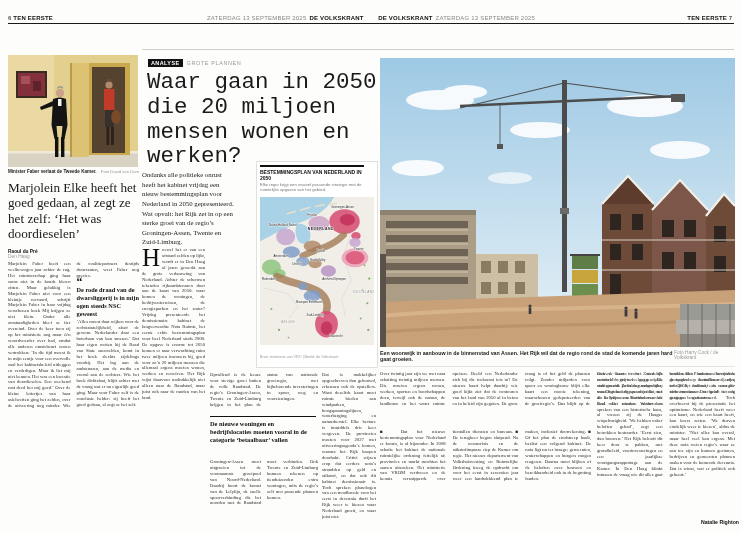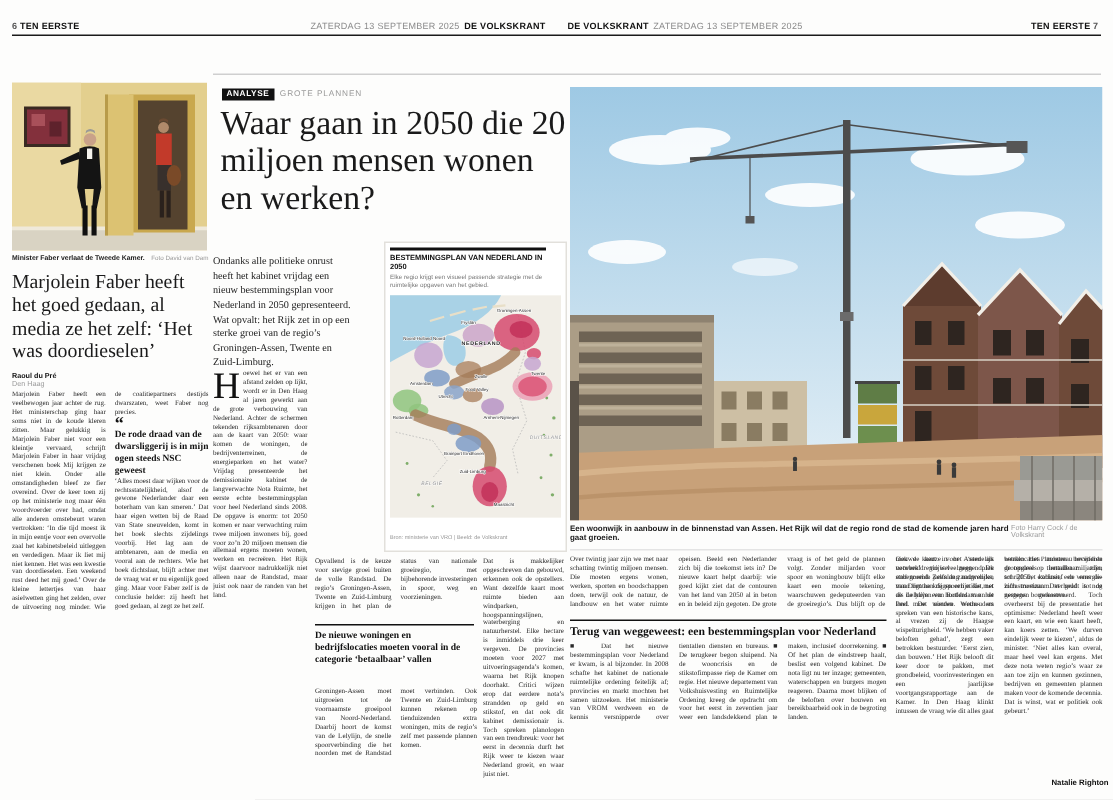--- a/index.html
+++ b/index.html
@@ -29,21 +29,21 @@
   #faber-byline .ct{color:#999;}
   #faber-body{left:8px;top:261px;width:131px;height:268px;column-count:2;column-gap:6px;overflow:hidden;}
   .body-t{font-size:4.7px;line-height:1.26;text-align:justify;color:#2a2a2a;}
   .pq{break-inside:avoid;margin:4px 0;padding-top:2px;}
   .pq .qmark{display:block;font-size:12px;font-weight:bold;line-height:.6;color:#111;}
   .pq .pq-t{display:block;font-size:6.3px;line-height:1.3;font-weight:bold;color:#111;text-align:left;}
   
   #kicker{left:148px;top:59px;display:flex;align-items:center;font-family:"Liberation Sans",sans-serif;font-size:5.5px;}
   #kicker .k1{background:#111;color:#fff;font-weight:bold;padding:1px 3px;letter-spacing:.4px;}
   #kicker .k2{color:#9a9a9a;margin-left:4px;letter-spacing:.6px;}
-  #analysis-headline{left:147px;top:70px;width:230px;font-size:22.5px;line-height:1.1;color:#1a1a1a;}
+  #analysis-headline{left:147px;top:70px;width:230px;font-size:22.5px;line-height:1.1;color:#1a1a1a;font-family:Liberation Mono, monospace;}
   #analysis-intro{left:142px;top:170px;width:93px;font-size:6.8px;line-height:1.42;color:#222;text-align:left;}
   #analysis-col1{left:142px;top:247px;width:63px;height:283px;overflow:hidden;}
   .dc{float:left;font-size:25px;line-height:.82;padding:1px 2px 0 0;color:#111;}
   #analysis-col2a{left:210px;top:372px;width:108px;height:41px;column-count:2;column-gap:6px;overflow:hidden;}
   #analysis-pq{left:210px;top:416px;width:106px;border-top:1.6px solid #111;padding-top:2.5px;}
   #analysis-pq .pq-t{font-size:6.4px;line-height:1.3;font-weight:bold;color:#111;}
   #analysis-col2b{left:210px;top:459px;width:108px;height:71px;column-count:2;column-gap:6px;overflow:hidden;}
   #analysis-col3{left:322px;top:372px;width:54px;height:158px;overflow:hidden;}
   
   #map-box{left:256px;top:161px;width:122px;height:207px;background:#fff;border:1px solid #e2e0db;box-sizing:border-box;padding:3px 3px 2px 3px;}
@@ -118,21 +118,21 @@
       <rect x="97" y="55" width="9" height="17" fill="#38302c"></rect>
       <rect x="98.5" y="72" width="2.8" height="18" fill="#2a211c"></rect>
       <rect x="103" y="72" width="2.8" height="18" fill="#2a211c"></rect>
       <ellipse cx="108" cy="62" rx="4.8" ry="7" fill="#7a4a28"></ellipse>
     </g>
   </svg>
   <div id="faber-caption" class="abs">
     <span class="cap">Minister Faber verlaat de Tweede Kamer.</span>
     <span class="cred">Foto David van Dam</span>
   </div>
-  <div id="faber-headline" class="abs">Marjolein Faber heeft het goed gedaan, al media ze het zelf: ‘Het was doordieselen’</div>
+  <div id="faber-headline" class="abs">Marjolein Elke heeft het goed gedaan, al zegt ze het zelf: ‘Het was doordieselen’</div>
   <div id="faber-byline" class="abs">
     <span class="nm">Raoul du Pré</span><br>
     <span class="ct">Den Haag</span>
   </div>
   <div id="faber-body" class="abs body-t">
     <span>Marjolein Faber heeft een veelbewogen jaar achter de rug. Het ministerschap ging haar soms niet in de koude kleren zitten. Maar gelukkig is Marjolein Faber niet voor een kleintje vervaard, schrijft Marjolein Faber in haar vrijdag verschenen boek Mij krijgen ze niet klein. Onder alle omstandigheden bleef ze fier overeind. Over de keer toen zij op het ministerie nog maar één woordvoerder over had, omdat alle anderen omstebeurt waren vertrokken: ‘In die tijd moest ik in mijn eentje voor een overvolle zaal het kabinetsbeleid uitleggen en verdedigen. Maar ik liet mij niet kennen. Het was een kwestie van doordieselen. Een weekend rust deed het mij goed.’ Over de kleine lettertjes van haar asielwetten ging het zelden, over de uitvoering nog minder. Wie de coalitiepartners destijds dwarszaten, weet Faber nog precies.</span>
     <span class="pq">
       <span class="qmark">“</span>
       <span class="pq-t">De rode draad van de dwarsliggerij is in mijn ogen steeds NSC geweest</span>
     </span>
@@ -348,21 +348,20 @@
     <span class="cred">Foto Harry Cock / de Volkskrant</span>
   </div>
 
   <div id="rp-strip" class="abs body-t">
     <span>Over twintig jaar zijn we met naar schatting twintig miljoen mensen. Die moeten ergens wonen, werken, sporten en boodschappen doen, terwijl ook de natuur, de landbouw en het water ruimte opeisen.</span>
     <span>Beeld een Nederlander zich bij die toekomst iets in? De nieuwe kaart helpt daarbij: wie goed kijkt ziet dat de contouren van het land van 2050 al in beton en in beleid zijn gegoten.</span>
     <span>De grote vraag is of het geld de plannen volgt. Zonder miljarden voor spoor en woningbouw blijft elke kaart een mooie tekening, waarschuwen gedeputeerden van de groeiregio’s.</span>
     <span>Dus blijft op de nieuwe kaart in het ‘stedelijk netwerk’ vrijwel geen plek onbenoemd. Zelfs de zandgronden van Drenthe krijgen een etiket, net als de haven van Rotterdam en de Peel.</span>
     <span>De nieuwe woon- en werklocaties moeten bovendien grotendeels betaalbaar zijn, schrijft het kabinet, een wens die zich moeizaam verhoudt tot de gestegen bouwkosten.</span>
   </div>
-  <div id="rp-subhead" class="abs">Terug van weggeweest: een bestemmingsplan voor Nederland</div>
   <div id="rp-bullets" class="abs body-t">
     <span>■ Dat het nieuwe bestemmingsplan voor Nederland er kwam, is al bijzonder. In 2008 schafte het kabinet de nationale ruimtelijke ordening feitelijk af; provincies en markt mochten het samen uitzoeken. Het ministerie van VROM verdween en de kennis versnipperde over tientallen diensten en bureaus.</span>
     <span>■ De terugkeer begon sluipend. Na de wooncrisis en de stikstofimpasse riep de Kamer om regie. Het nieuwe departement van Volkshuisvesting en Ruimtelijke Ordening kreeg de opdracht om voor het eerst in zeventien jaar weer een landsdekkend plan te maken, inclusief doorrekening.</span>
     <span>■ Of het plan de eindstreep haalt, beslist een volgend kabinet. De nota ligt nu ter inzage; gemeenten, waterschappen en burgers mogen reageren. Daarna moet blijken of de beloften over bouwen en bereikbaarheid ook in de begroting landen.</span>
   </div>
   <div id="rp-right" class="abs body-t">Ook de keuze voor Assen als voorbeeldregio is veelzeggend. De stad groeide jarenlang nauwelijks, maar ligt aan de spoorlijn die met de Lelylijn een hoofdas van het land moet worden. Wethouders spreken van een historische kans, al vrezen zij de Haagse wispelturigheid. ‘We hebben vaker beloften gehad’, zegt een betrokken bestuurder. ‘Eerst zien, dan bouwen.’ Het Rijk belooft dit keer door te pakken, met grondbeleid, voorinvesteringen en een jaarlijkse voortgangsrapportage aan de Kamer. In Den Haag klinkt intussen de vraag wie dit alles gaat betalen. Het Planbureau becijferde de opgave op tientallen miljarden tot 2050, exclusief de energie-infrastructuur. Dat geld is nog nergens gereserveerd. Toch overheerst bij de presentatie het optimisme: Nederland heeft weer een kaart, en wie een kaart heeft, kan koers zetten. ‘We durven eindelijk weer te kiezen’, aldus de minister. ‘Niet alles kan overal, maar heel veel kan ergens. Met deze nota weten regio’s waar ze aan toe zijn en kunnen gezinnen, bedrijven en gemeenten plannen maken voor de komende decennia. Dat is winst, wat er politiek ook gebeurt.’</div>
   <div id="rp-author" class="abs">Natalie Righton</div>
 
 </div>
 

